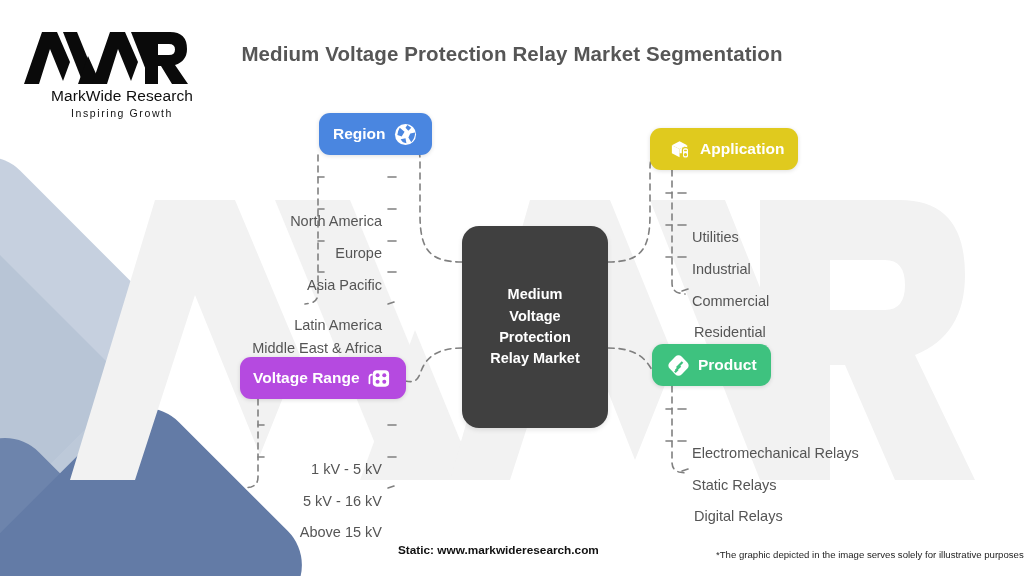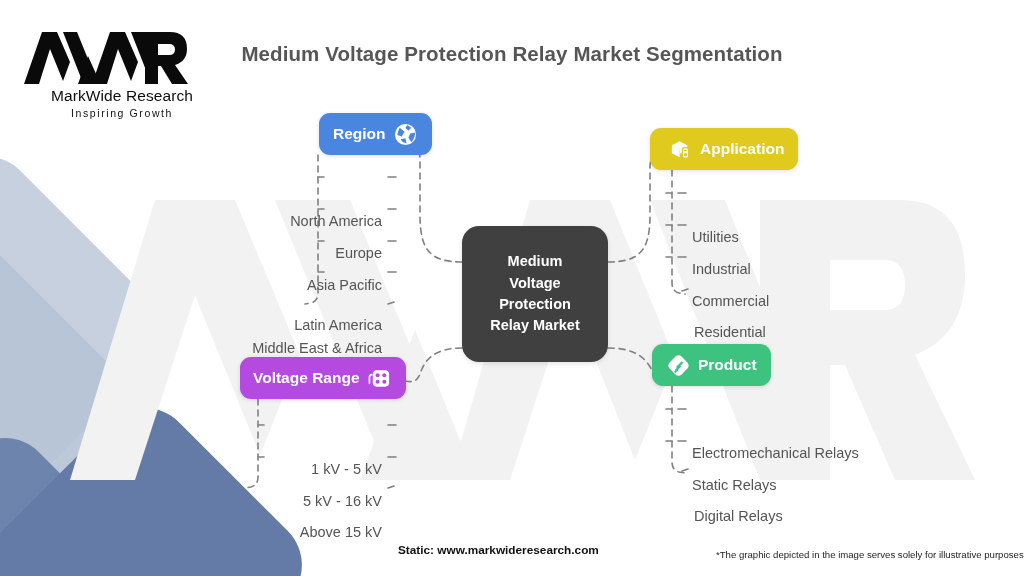--- a/index.html
+++ b/index.html
@@ -119,21 +119,21 @@
     height: 576px;
     pointer-events: none;
   }
 
   
   .center-node {
     position: absolute;
     left: 462px;
     top: 226px;
     width: 146px;
-    height: 136px;
+    height: 202px;
     background: #404040;
     border-radius: 17px;
     display: flex;
     align-items: center;
     justify-content: center;
     box-shadow: 0 2px 5px rgba(0,0,0,.10);
   }
   .center-node-label {
     color: #ffffff;
     font-size: 14.5px;

